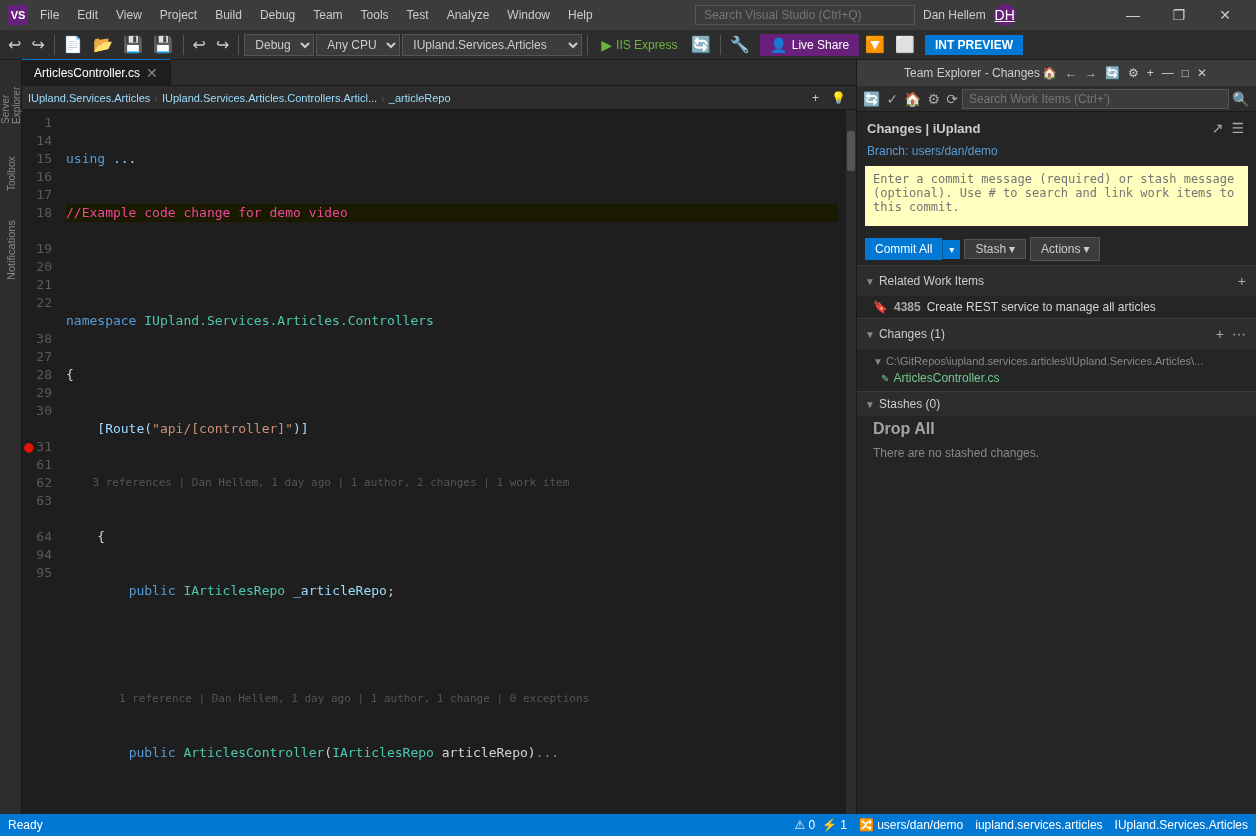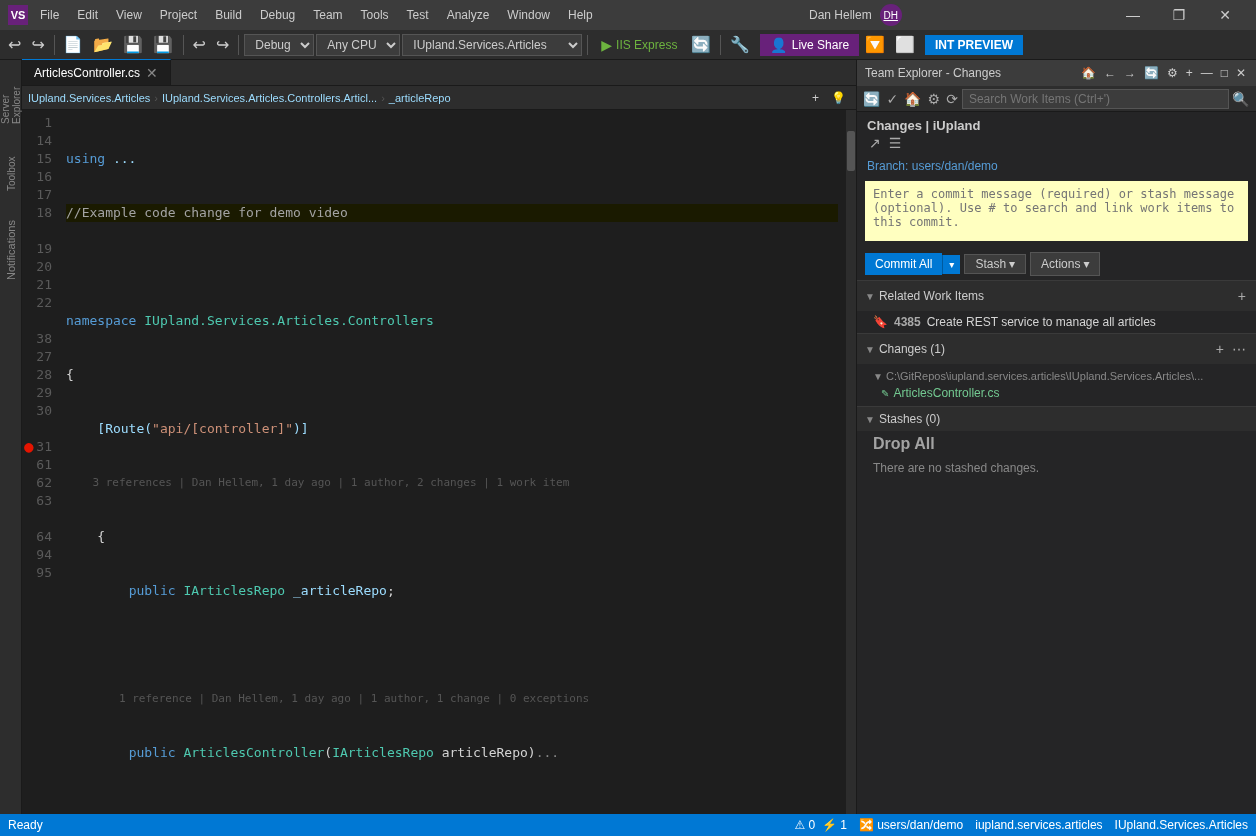--- a/index.html
+++ b/index.html
@@ -46,33 +46,33 @@
     .path-item { color: #9cdcfe; }
     .path-sep { color: #555; }
 
     
     #code-editor { flex: 1; overflow: hidden; display: flex; position: relative; }
     #line-numbers { background: #1e1e1e; padding: 4px 6px; text-align: right; color: #5a5a5a; font-family: 'Consolas', monospace; font-size: 13px; line-height: 18px; min-width: 36px; user-select: none; }
     #code-content { flex: 1; overflow: hidden; padding: 4px 8px; font-family: 'Consolas', monospace; font-size: 13px; line-height: 18px; white-space: pre; }
     .code-line { line-height: 18px; position: relative; }
     .kw { color: #569cd6; }
     .str { color: #ce9178; }
-    .cm { color: #a3a3a3; }
+    .cm { color: #ec4899; }
     .type { color: #4ec9b0; }
     .code-hint { color: #555; font-size: 11px; }
 
     
     #right-panel { width: 400px; background: #252526; border-left: 1px solid #1a1a1a; display: flex; flex-direction: column; }
-    #te-titlebar { background: #3c3c3c; height: 26px; display: flex; align-items: center; justify-content: space-between; padding: 0 8px; }
+    #te-titlebar { background: #3c3c3c; height: 26px; display: flex; align-items: center; justify-content: center; padding: 0 8px; }
     #te-titlebar span { font-size: 12px; color: #ccc; }
     #te-titlebar .te-controls { display: flex; gap: 4px; }
     #te-toolbar { background: #2d2d2d; height: 26px; display: flex; align-items: center; padding: 0 4px; gap: 2px; border-bottom: 1px solid #1a1a1a; }
     #te-search { flex: 1; background: #3c3c3c; border: 1px solid #555; color: #ccc; padding: 2px 6px; font-size: 12px; height: 20px; }
     #te-content { flex: 1; overflow-y: auto; padding: 0; }
-    .te-section-header { padding: 6px 10px; color: #ccc; font-size: 13px; display: flex; justify-content: space-between; flex-direction: column; }
+    .te-section-header { padding: 6px 10px; color: #ccc; font-size: 13px; display: flex; align-items: center; justify-content: space-between; }
     .te-branch { color: #569cd6; font-size: 12px; padding: 0 10px 4px; }
     .commit-msg-area { margin: 4px 8px; background: #ffffc0; color: #333; padding: 6px 8px; font-size: 12px; height: 60px; border: none; resize: none; width: calc(100% - 16px); }
     .commit-actions { display: flex; align-items: center; padding: 4px 8px; gap: 4px; }
     .commit-btn { background: #0078d4; color: white; border: none; padding: 4px 10px; font-size: 12px; cursor: pointer; }
     .commit-btn-group { display: flex; align-items: center; }
     .dropdown-arrow { background: #0078d4; color: white; border: none; border-left: 1px solid #005a9e; padding: 4px 6px; cursor: pointer; font-size: 10px; }
     .stash-btn { background: #3c3c3c; color: #ccc; border: 1px solid #555; padding: 2px 10px; font-size: 12px; cursor: pointer; display: flex; align-items: center; gap: 3px; }
     .actions-btn { background: #3c3c3c; color: #ccc; border: 1px solid #555; padding: 4px 10px; font-size: 12px; cursor: pointer; display: flex; align-items: center; gap: 3px; }
     .te-section { border-top: 1px solid #3a3a3a; }
     .te-section-title { padding: 5px 8px; background: #2d2d2d; color: #ccc; font-size: 12px; display: flex; align-items: center; gap: 4px; cursor: pointer; }
@@ -114,22 +114,23 @@
       <span class="menu-item">Debug</span>
       <span class="menu-item">Team</span>
       <span class="menu-item">Tools</span>
       <span class="menu-item">Test</span>
       <span class="menu-item">Analyze</span>
       <span class="menu-item">Window</span>
       <span class="menu-item">Help</span>
     </div>
   </div>
   <div class="user-area">
+    <input class="search-box" type="text" placeholder="Search Visual Studio (Ctrl+Q)" style="">
     <span>Dan Hellem</span>
-    <div style="width:22px;height:22px;border-radius:50%;background:#68217a;display:flex;align-items:center;justify-content:center;color:white;font-size:10px;text-decoration:underline;">DH</div>
+    <div style="width:22px;height:22px;border-radius:50%;background:#68217a;display:flex;align-items:center;justify-content:center;color:white;font-size:14px;text-decoration:underline;">DH</div>
   </div>
   <div class="win-controls">
     <div class="win-btn">—</div>
     <div class="win-btn">❐</div>
     <div class="win-btn close">✕</div>
   </div>
 </div>
 
 <div id="toolbar">
   <button class="tb-btn">↩</button>

